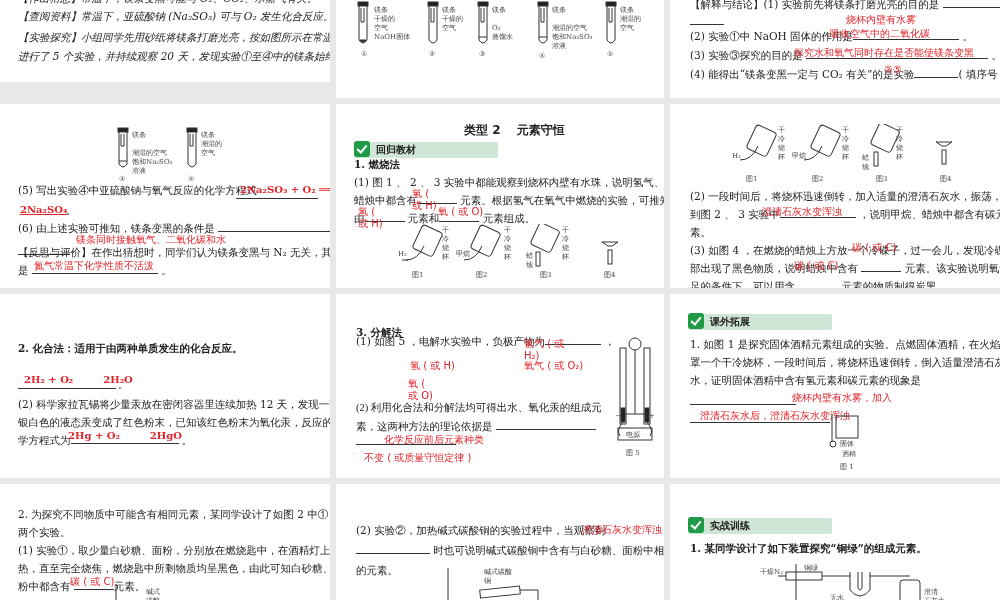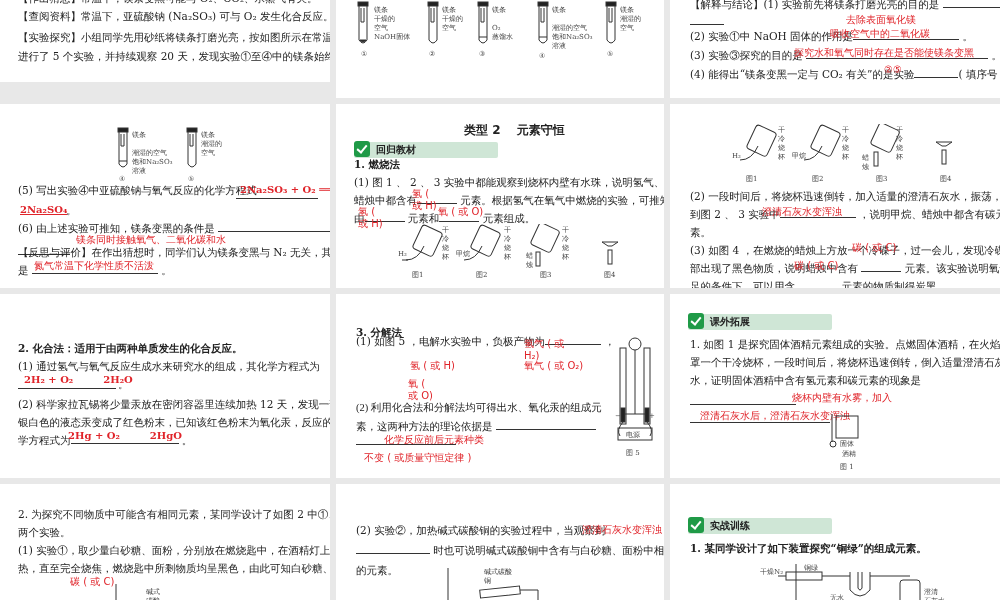--- a/index.html
+++ b/index.html
@@ -15,21 +15,21 @@
   .section-bar .check { position: absolute; left: 0; top: -1px; width: 16px; height: 16px; background: #1f9a47; border-radius: 3px; }
   .section-bar .check::after { content: ""; position: absolute; left: 5px; top: 2px; width: 4px; height: 8px; border: solid #fff; border-width: 0 2.5px 2.5px 0; transform: rotate(40deg); }
   .section-bar .label { position: absolute; left: 22px; top: 0; font-size: 10px; line-height: 16px; font-family: "DejaVu Sans", "Liberation Sans", sans-serif; font-weight: bold; color: #222; }
   .title { position: absolute; font-weight: bold; font-size: 12px; font-family: "DejaVu Sans", "Liberation Sans", sans-serif; }
   .figcap { position: absolute; font-size: 7px; color: #444; font-family: "DejaVu Serif", serif; }
   .small { font-size: 7px; color: #444; line-height: 9px; position: absolute; white-space: nowrap; }
 </style>
 </head>
 <body>
 
-<div class="panel" style="left:0;top:0;width:330px;height:82px;">
+<div class="panel" style="left:0;top:0;width:330px;height:82px;font-style:italic;">
   <div class="txt" style="left:18px;top:-12px;">【作出猜想】常温下，镁条变黑可能与 O₂、CO₂、水蒸气有关。</div>
   <div class="txt" style="left:18px;top:6px;">【查阅资料】常温下，亚硫酸钠 (Na₂SO₃) 可与 O₂ 发生化合反应。</div>
   <div class="txt" style="left:18px;top:27px;">【实验探究】小组同学先用砂纸将镁条打磨光亮，按如图所示在常温下</div>
   <div class="txt" style="left:18px;top:46px;">进行了 5 个实验，并持续观察 20 天，发现实验①至④中的镁条始终无明</div>
   <div class="txt" style="left:18px;top:80px;">黑。</div>
 </div>
 
 <div class="panel" style="left:336px;top:0;width:328px;height:98px;">
   <svg width="328" height="70" style="position:absolute;left:0;top:0;">
     <g stroke="#333" fill="none" stroke-width="1">
@@ -66,21 +66,21 @@
   <div class="small" style="left:143px;top:50px;">③</div>
   <div class="small" style="left:216px;top:6px;"><span>镁条</span><br><br><span>潮湿的空气</span><br><span>饱和Na₂SO₃</span><br><span>溶液</span></div>
   <div class="small" style="left:203px;top:52px;">④</div>
   <div class="small" style="left:284px;top:6px;"><span>镁条</span><br><span>潮湿的</span><br><span>空气</span></div>
   <div class="small" style="left:271px;top:50px;">⑤</div>
 </div>
 
 <div class="panel" style="left:670px;top:0;width:330px;height:98px;">
   <div class="txt" style="left:20px;top:-6px;"><span>【解释与结论】(1) 实验前先将镁条打磨光亮的目的是</span> <span class="ul" style="width:70px;"></span></div>
   <div class="blank" style="left:20px;top:24px;width:34px;"></div>
-  <div class="redabs" style="left:176px;top:14px;">去除表面氧化镁</div>
+  <div class="redabs" style="left:176px;top:14px;">烧杯内壁有水雾</div>
   <div class="txt" style="left:20px;top:26px;"><span>(2) 实验①中 NaOH 固体的作用是</span><span class="ul" style="width:106px;"></span> 。</div>
   <div class="redabs" style="left:160px;top:28px;">吸收空气中的二氧化碳</div>
   <div class="txt" style="left:20px;top:45px;"><span>(3) 实验③探究的目的是</span> <span class="ul" style="width:182px;"></span> 。</div>
   <div class="redabs" style="left:124px;top:47px;">探究水和氧气同时存在是否能使镁条变黑</div>
   <div class="txt" style="left:20px;top:64px;"><span>(4) 能得出“镁条变黑一定与 CO₂ 有关”的是实验</span><span class="ul" style="width:44px;"></span><span>( 填序号 )。</span></div>
   <div class="redabs" style="left:214px;top:64px;">②⑤</div>
 </div>
 
 <div class="panel" style="left:0;top:104px;width:330px;height:184px;">
   <svg width="330" height="80" style="position:absolute;left:0;top:0;">
@@ -196,21 +196,20 @@
   <div class="txt" style="left:20px;top:118px;">素。</div>
   <div class="txt" style="left:20px;top:136px;"><span>(3) 如图 4 ，在燃烧的蜡烛上方放一个</span><span>冷碟子，过一会儿，发现冷碟子底</span></div>
   <div class="redabs" style="left:182px;top:138px;">碳 ( 或 C)</div>
   <div class="txt" style="left:20px;top:154px;"><span>部出现了黑色物质，说明蜡烛中含有</span> <span class="ul" style="width:40px;"></span> <span>元素。该实验说明氧气不</span></div>
   <div class="redabs" style="left:124px;top:156px;">碳 ( 或 C)</div>
   <div class="txt" style="left:20px;top:172px;"><span>足的条件下，可以用含</span> <span class="ul" style="width:40px;"></span> <span>元素的物质制得炭黑。</span></div>
 </div>
 
 <div class="panel" style="left:0;top:294px;width:330px;height:184px;">
   <div class="txt bold" style="left:18px;top:44px;">2. 化合法：适用于由两种单质发生的化合反应。</div>
-  <div class="txt" style="left:18px;top:62px;">(1) 通过氢气与氧气反应生成水来研究水的组成，其化学方程式为</div>
   <div class="blank" style="left:18px;top:94px;width:98px;"></div>
   <div class="redabs bold" style="left:24px;top:80px;font-family:'DejaVu Serif',serif;"><span>2H₂ + O₂</span><span style="display:inline-block;width:30px;"></span><span>2H₂O</span></div>
   <div class="txt" style="left:118px;top:80px;">。</div>
   <div class="txt" style="left:18px;top:100px;">(2) 科学家拉瓦锡将少量汞放在密闭容器里连续加热 12 天，发现一部分</div>
   <div class="txt" style="left:18px;top:118px;">银白色的液态汞变成了红色粉末，已知该红色粉末为氧化汞，反应的化</div>
   <div class="txt" style="left:18px;top:136px;"><span>学方程式为</span><span class="ul" style="width:108px;"></span> <span>。</span></div>
   <div class="redabs bold" style="left:68px;top:136px;font-family:'DejaVu Serif',serif;"><span>2Hg + O₂</span><span style="display:inline-block;width:30px;"></span><span>2HgO</span></div>
 </div>
 
 <div class="panel" style="left:336px;top:294px;width:328px;height:184px;">
@@ -267,20 +266,21 @@
   <div class="small" style="left:170px;top:146px;">固体</div>
   <div class="small" style="left:172px;top:156px;">酒精</div>
   <div class="figcap" style="left:170px;top:168px;">图 1</div>
 </div>
 
 <div class="panel" style="left:0;top:484px;width:330px;height:116px;">
   <div class="txt" style="left:18px;top:20px;">2. 为探究不同物质中可能含有相同元素，某同学设计了如图 2 中①、②</div>
   <div class="txt" style="left:18px;top:38px;">两个实验。</div>
   <div class="txt" style="left:18px;top:56px;">(1) 实验①，取少量白砂糖、面粉，分别放在燃烧匙中，在酒精灯上加</div>
   <div class="txt" style="left:18px;top:74px;">热，直至完全烧焦，燃烧匙中所剩物质均呈黑色，由此可知白砂糖、面</div>
+  <div class="txt" style="left:18px;top:92px;"><span>粉中都含有</span> <span class="ul" style="width:40px;"></span><span>元素。</span></div>
   <div class="redabs" style="left:70px;top:92px;">碳 ( 或 C)</div>
   <svg width="40" height="20" style="position:absolute;left:110px;top:100px;">
     <path d="M6 0 V20" stroke="#333"></path>
   </svg>
   <div class="small" style="left:146px;top:104px;width:18px;white-space:normal;">碱式碳酸铜</div>
 </div>
 
 <div class="panel" style="left:336px;top:484px;width:328px;height:116px;">
   <div class="txt" style="left:20px;top:36px;"><span>(2) 实验②，加热碱式碳酸铜的实验过程中，当观察到</span></div>
   <div class="redabs" style="left:246px;top:40px;">澄清石灰水变浑浊</div>

